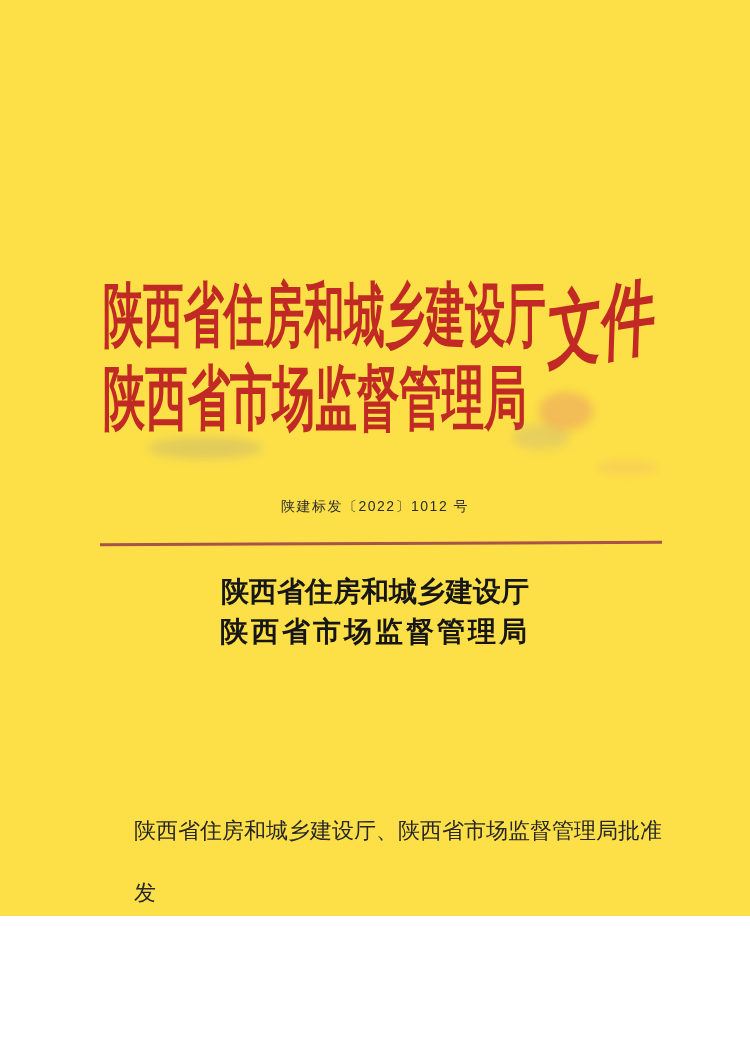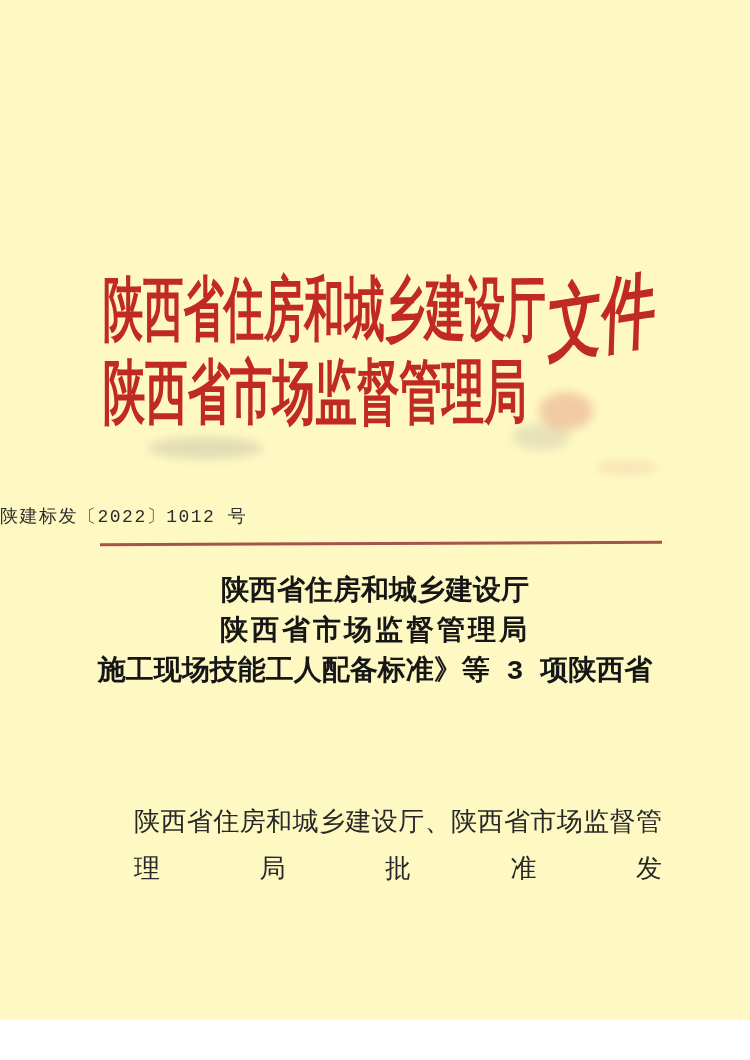--- a/index.html
+++ b/index.html
@@ -1,19 +1,19 @@
 <!DOCTYPE html>
 <html><head>
 <meta charset="utf-8">
 <style>
   html,body { margin:0; padding:0; background:#ffffff; }
   .page {
-    position:relative; width:750px; height:1020px;
-    background:#fef9c3; overflow:hidden;
-    font-family:Liberation Mono, monospace;
+    position:relative; width:750px; height:916px;
+    background:#fde047; overflow:hidden;
+    font-family:Liberation Sans, sans-serif;
   }
 
   
   .letterhead-line {
     position:absolute; left:103px;
     color:#c12a24; font-weight:900; font-size:70px; line-height:1;
     white-space:nowrap; transform-origin:left top;
   }
   .letterhead-line1 { top:280px; transform:scaleX(0.575); }
   .letterhead-line2 { top:363px; transform:scaleX(0.605); }
@@ -26,22 +26,22 @@
 
   
   .smudge { position:absolute; border-radius:50%; filter:blur(5px); }
   .smudge-1 { left:148px; top:437px; width:115px; height:22px; background:rgba(158,152,146,0.28); }
   .smudge-2 { left:512px; top:424px; width:58px; height:26px; background:rgba(168,160,154,0.25); }
   .smudge-3 { left:539px; top:392px; width:54px; height:38px; background:rgba(224,130,114,0.38); }
   .smudge-4 { left:596px; top:461px; width:62px; height:13px; background:rgba(228,148,138,0.22); }
 
   
   .ref-number {
-    position:absolute; top:503px; left:0; width:750px;
-    text-align:left; font-size:18px; line-height:28px;
+    position:absolute; top:492px; left:0; width:750px;
+    text-align:center; font-size:14px; line-height:28px;
     color:#2d2d2d; letter-spacing:1.5px;
   }
 
   
   .divider {
     position:absolute; left:100px; top:542px; width:562px; height:2.5px;
     background:#a8524a; transform:rotate(-0.25deg);
   }
 
   
@@ -49,21 +49,21 @@
     position:absolute; top:572px; left:0; width:750px;
     text-align:center; color:#161616;
     font-weight:bold; font-size:28px; line-height:40px;
   }
   .title-line { white-space:nowrap; }
   .title-spaced { letter-spacing:3px; }
 
   
   .body-block {
     position:absolute; top:800px; left:88px; width:574px;
-    font-size:26px; line-height:47px; color:#272727;
+    font-size:22px; line-height:62px; color:#272727;
   }
   .body-line { text-align:justify; text-align-last:justify; }
   .body-indent { padding-left:46px; }
 </style>
 </head>
 <body>
 
 <div class="page">
 
   <div class="letterhead-line letterhead-line1">陕西省住房和城乡建设厅</div>
@@ -75,20 +75,19 @@
   <div class="smudge smudge-3"></div>
   <div class="smudge smudge-4"></div>
 
   <div class="ref-number">陕建标发〔2022〕1012 号</div>
 
   <div class="divider"></div>
 
   <div class="title-block">
     <div class="title-line">陕西省住房和城乡建设厅</div>
     <div class="title-line title-spaced">陕西省市场监督管理局</div>
-    <div class="title-line">施工现场技能工人配备标准》等 3 项陕西省</div>
   </div>
 
   <div class="body-block">
     <div class="body-line body-indent">陕西省住房和城乡建设厅、陕西省市场监督管理局批准发</div>
   </div>
 
 </div>
 
 </body></html>

